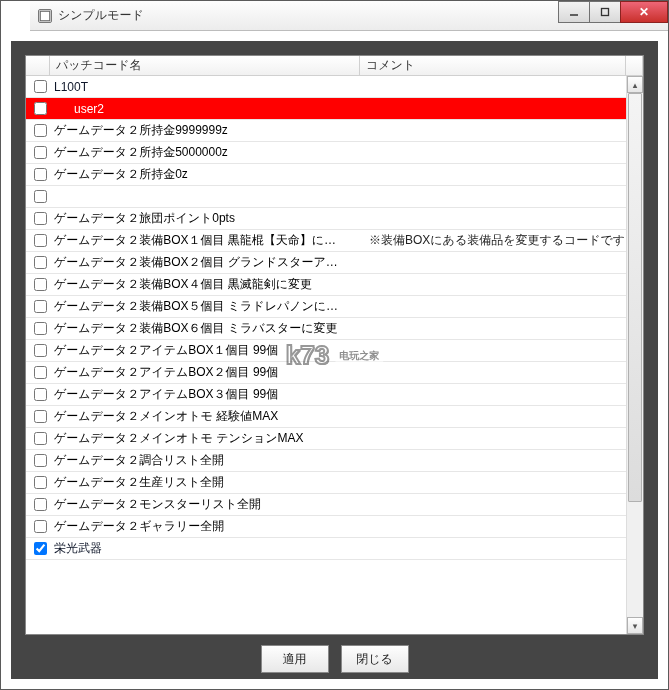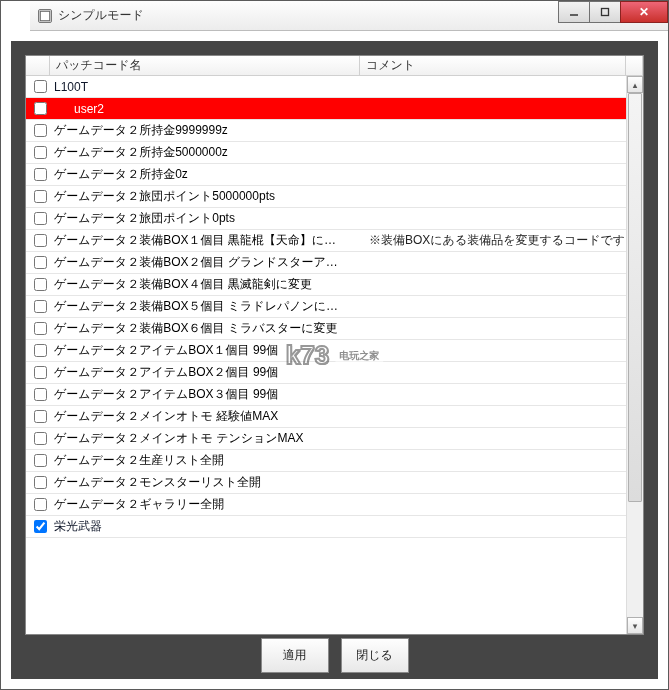--- a/index.html
+++ b/index.html
@@ -37,21 +37,21 @@
 .row.selected { background: #ff0000; }
 .row.selected .name { color: #fff; }
 .row .indent { padding-left: 24px; }
 
 .scrollbar { position: absolute; right: 0; top: 0; bottom: 0; width: 17px; background: #f0f0f0; border-left: 1px solid #ddd; display:flex; flex-direction:column; }
 .sb-btn { height: 17px; background: linear-gradient(#fefefe,#e6e6e6); border: 1px solid #b0b0b0; display:flex; align-items:center; justify-content:center; font-size:9px; color:#555; }
 .sb-track { flex:1; position:relative; }
 .sb-thumb { position:absolute; left:1px; right:1px; top:0; height:78%; background: linear-gradient(#f4f4f4,#dcdcdc); border:1px solid #b0b0b0; border-radius:1px; }
 
 .btnbar { position: absolute; left: 0; right: 0; bottom: 6px; display: flex; justify-content: center; gap: 12px; }
-.btn { min-width: 68px; height: 35px; background: linear-gradient(#fefefe,#e8e8e8); border: 1px solid #888; padding: 0 14px; display: flex; align-items: center; justify-content: center; color: #222; }
+.btn { min-width: 68px; height: 28px; background: linear-gradient(#fefefe,#e8e8e8); border: 1px solid #888; padding: 0 14px; display: flex; align-items: center; justify-content: center; color: #222; }
 
 .watermark { position: absolute; left: 50%; top: 50%; transform: translate(-50%,-50%); pointer-events: none; opacity: 0.55; display:flex; align-items:center; gap:6px; }
 .watermark .w1 { font-size: 26px; font-weight: bold; color: #fff; -webkit-text-stroke: 2px #444; text-shadow: 1px 1px 0 #333; font-family: Arial, sans-serif; }
 .watermark .w2 { font-size: 10px; font-weight: bold; color: #333; background: #fff; padding: 1px 4px; border-radius: 3px; }
 </style>
 </head>
 <body>
 
 <div class="window">
   <div class="titlebar">
@@ -120,21 +120,20 @@
               <span class="chk">
                 <input type="checkbox" style="">
               </span>
               <span class="txt name">ゲームデータ２所持金0z</span>
               <span class="txt comment"></span>
             </div>
             <div class="row">
               <span class="chk">
                 <input type="checkbox" style="">
               </span>
-              <span class="txt name">ゲームデータ２旅団ポイント5000000pts</span>
               <span class="txt comment"></span>
             </div>
             <div class="row">
               <span class="chk">
                 <input type="checkbox" style="">
               </span>
               <span class="txt name">ゲームデータ２旅団ポイント0pts</span>
               <span class="txt comment"></span>
             </div>
             <div class="row">
@@ -198,20 +197,27 @@
                 <input type="checkbox" style="">
               </span>
               <span class="txt name">ゲームデータ２メインオトモ 経験値MAX</span>
               <span class="txt comment"></span>
             </div>
             <div class="row">
               <span class="chk">
                 <input type="checkbox" style="">
               </span>
               <span class="txt name">ゲームデータ２メインオトモ テンションMAX</span>
+              <span class="txt comment"></span>
+            </div>
+            <div class="row">
+              <span class="chk">
+                <input type="checkbox" style="">
+              </span>
+              <span class="txt name">ゲームデータ２調合リスト全開</span>
               <span class="txt comment"></span>
             </div>
             <div class="row">
               <span class="chk">
                 <input type="checkbox" style="">
               </span>
               <span class="txt name">ゲームデータ２生産リスト全開</span>
               <span class="txt comment"></span>
             </div>
             <div class="row">

